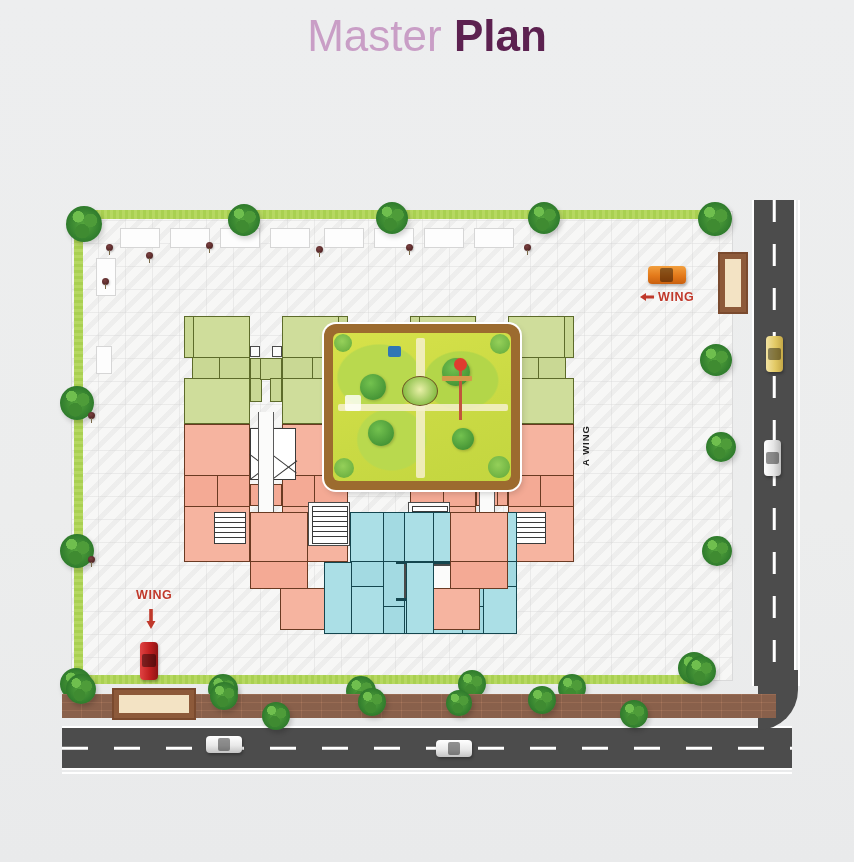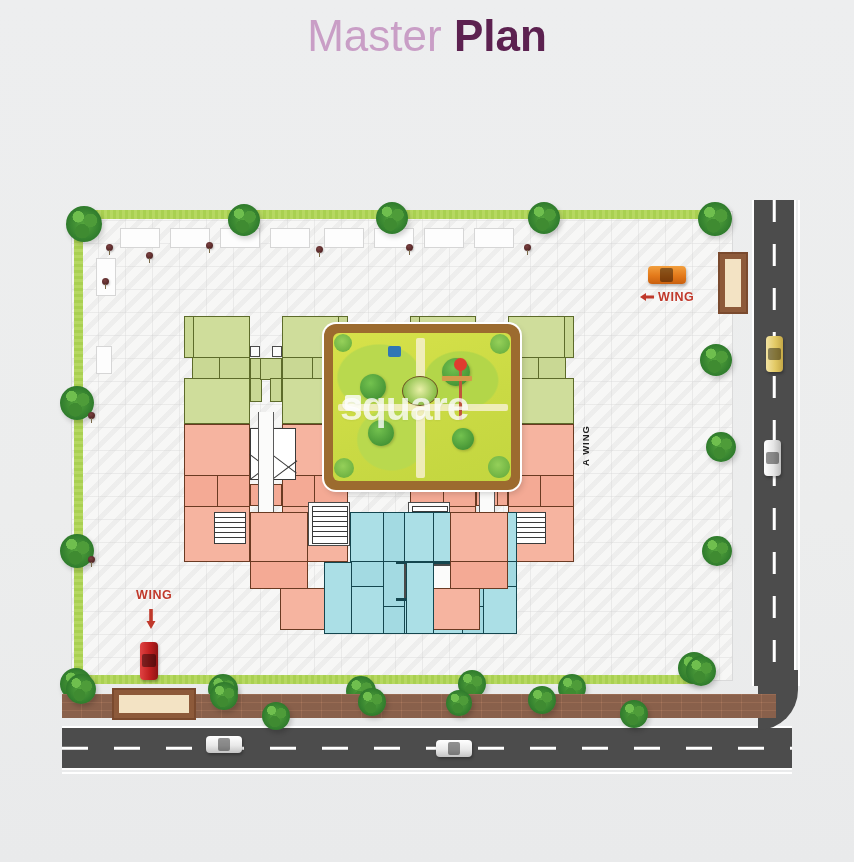--- a/index.html
+++ b/index.html
@@ -554,17 +554,16 @@
   <div class="car horz" style="left:206px; top:736px; width:36px; height:17px; background:linear-gradient(180deg,#ffffff 0%, #e9e9e9 55%, #c4c4c4 100%);">
     <div class="roof"></div>
   </div>
   <div class="car horz" style="left:436px; top:740px; width:36px; height:17px; background:linear-gradient(180deg,#ffffff 0%, #e9e9e9 55%, #c4c4c4 100%);">
     <div class="roof"></div>
   </div>
 
   <div id="watermark">
     <div id="wm-logo"></div>
     <div id="wm-inner">
-      <span>square</span>
     </div>
   </div>
 
 </div>
 
 </body></html>

